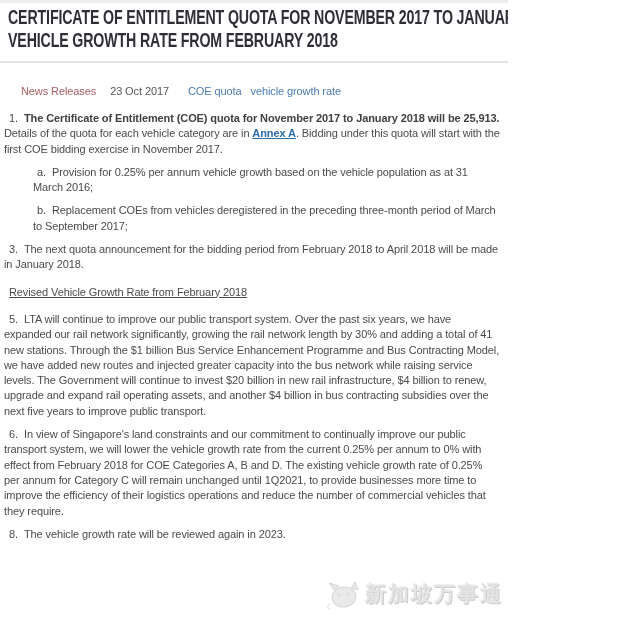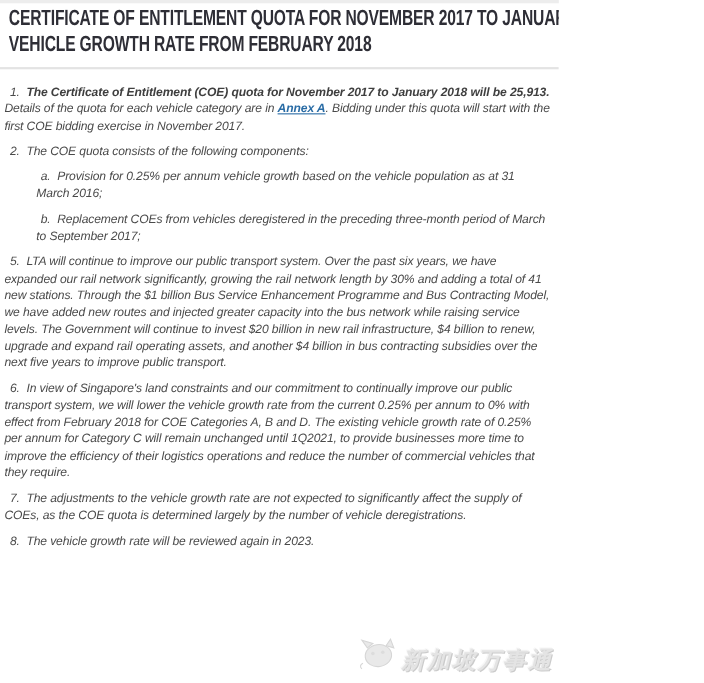--- a/index.html
+++ b/index.html
@@ -20,35 +20,35 @@
   }
 
   .divider { border:0; border-top:2px solid #e3e3e3; margin:9px 0 0 0; }
 
   .meta { margin:22px 0 0 21px; font-size:11px; letter-spacing:-0.1px; }
   .meta-cat  { color:#ab5f62; text-decoration:none; }
   .meta-date { color:#565656; margin-left:14px; }
   .meta-tag  { color:#4b7cb1; text-decoration:none; margin-left:19px; cursor:pointer; }
   .meta-tag.second { margin-left:9px; }
 
-  .content { margin:14px 8px 0 4px; font-size:11px; line-height:15.3px; letter-spacing:-0.1px;font-style:italic; }
+  .content { margin:14px 8px 0 4px; font-size:11px; line-height:15.3px; letter-spacing:-0.1px; }
   .para { margin:0 0 8px 0; text-indent:5px; }
   .pnum { padding-right:6px; }
   .sub  { margin:0 0 8px 29px; text-indent:4px; }
   .lead-bold { font-weight:700; color:#3f3f3f; }
   .inline-link { color:#2a6ca5; font-weight:700; text-decoration:underline; cursor:pointer; }
   .section-heading { margin:12px 0 12px 0; text-indent:5px; text-decoration:underline; }
 
   .annex-link {
     display:inline-block; margin:16px 0 0 12px;
     font-size:11.5px; font-weight:700; color:#2179a4;
     text-decoration:none; cursor:pointer; letter-spacing:-0.1px;
   }
 
-  .watermark { position:absolute; right:5px; bottom:7px; display:flex; align-items:flex-end;font-style:italic; }
+  .watermark { position:absolute; right:5px; bottom:7px; display:flex; align-items:flex-start; }
   .wm-logo { margin-right:3px; }
   .wm-text {
     font-family:"DejaVu Sans", sans-serif;
     font-size:21px; font-weight:700; color:#e4e4e4;
     letter-spacing:2px;
     text-shadow:1px 1px 0 #cbcbcb, -1px -1px 0 #f7f7f7;
     white-space:nowrap;
   }
 </style>
 </head>
@@ -56,40 +56,41 @@
 
 <div class="page">
 
   <div class="title-wrap">
     <span class="title-line">CERTIFICATE OF ENTITLEMENT QUOTA FOR NOVEMBER 2017 TO JANUARY 2018 AND</span>
     <span class="title-line">VEHICLE GROWTH RATE FROM FEBRUARY 2018</span>
   </div>
 
   <hr class="divider">
 
+  <div class="meta"><a class="meta-cat">News Releases</a><span class="meta-date">23 Oct 2017</span><a class="meta-tag">COE quota</a><a class="meta-tag second">vehicle growth rate</a></div>
 
   <div class="content">
 
     <p class="para"><span class="pnum">1.</span><span class="lead-bold">The Certificate of Entitlement (COE) quota for November 2017 to January 2018 will be 25,913.</span><span> Details of the quota for each vehicle category are in </span><a class="inline-link">Annex A</a><span>. Bidding under this quota will start with the first COE bidding exercise in November 2017.</span></p>
 
-    <p class="para"><span class="pnum">2.</span><span>The COE quota consists of the following components:</span></p>
 
     <p class="para sub"><span class="pnum">a.</span><span>Provision for 0.25% per annum vehicle growth based on the vehicle population as at 31 March 2016;</span></p>
 
     <p class="para sub"><span class="pnum">b.</span><span>Replacement COEs from vehicles deregistered in the preceding three-month period of March to September 2017;</span></p>
 
 
+    <p class="para"><span class="pnum">3.</span><span>The next quota announcement for the bidding period from February 2018 to April 2018 will be made in January 2018.</span></p>
 
+    <p class="para section-heading">Revised Vehicle Growth Rate from February 2018</p>
 
 
     <p class="para"><span class="pnum">5.</span><span>LTA will continue to improve our public transport system. Over the past six years, we have expanded our rail network significantly, growing the rail network length by 30% and adding a total of 41 new stations. Through the $1 billion Bus Service Enhancement Programme and Bus Contracting Model, we have added new routes and injected greater capacity into the bus network while raising service levels. The Government will continue to invest $20 billion in new rail infrastructure, $4 billion to renew, upgrade and expand rail operating assets, and another $4 billion in bus contracting subsidies over the next five years to improve public transport.</span></p>
 
     <p class="para"><span class="pnum">6.</span><span>In view of Singapore's land constraints and our commitment to continually improve our public transport system, we will lower the vehicle growth rate from the current 0.25% per annum to 0% with effect from February 2018 for COE Categories A, B and D. The existing vehicle growth rate of 0.25% per annum for Category C will remain unchanged until 1Q2021, to provide businesses more time to improve the efficiency of their logistics operations and reduce the number of commercial vehicles that they require.</span></p>
 
-    <p class="para"><span class="pnum">7.</span><span>The adjustments to the vehicle growth rate are not expected to significantly affect the supply of COEs, as the COE quota is determined largely by the number of vehicle deregistrations.</span></p>
 
     <p class="para"><span class="pnum">8.</span><span>The vehicle growth rate will be reviewed again in 2023.</span></p>
 
   </div>
 
   <div class="watermark">
     <span class="wm-logo">
       <svg width="38" height="30" viewBox="0 0 38 30">
         <g fill="#e9e9e9" stroke="#d6d6d6" stroke-width="1">
           <path d="M6 24 q-4 2 -1 5" fill="none"></path>

